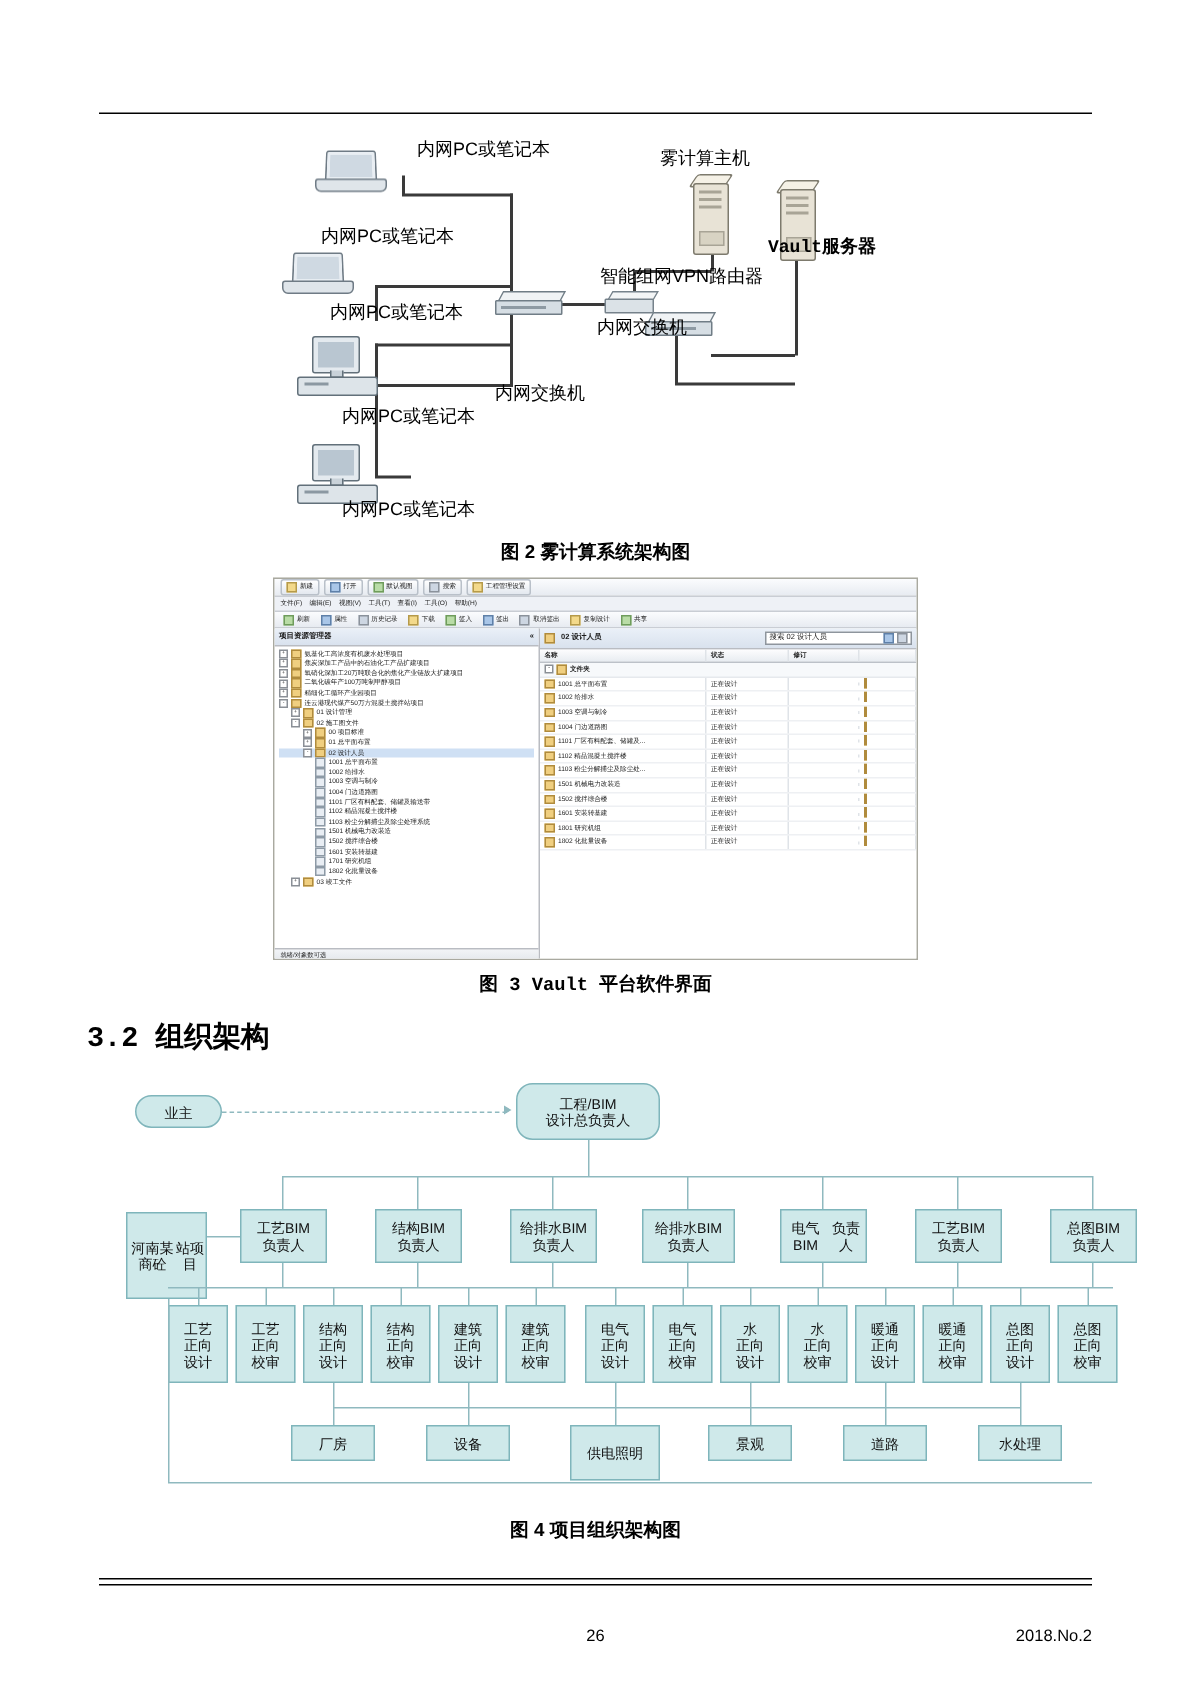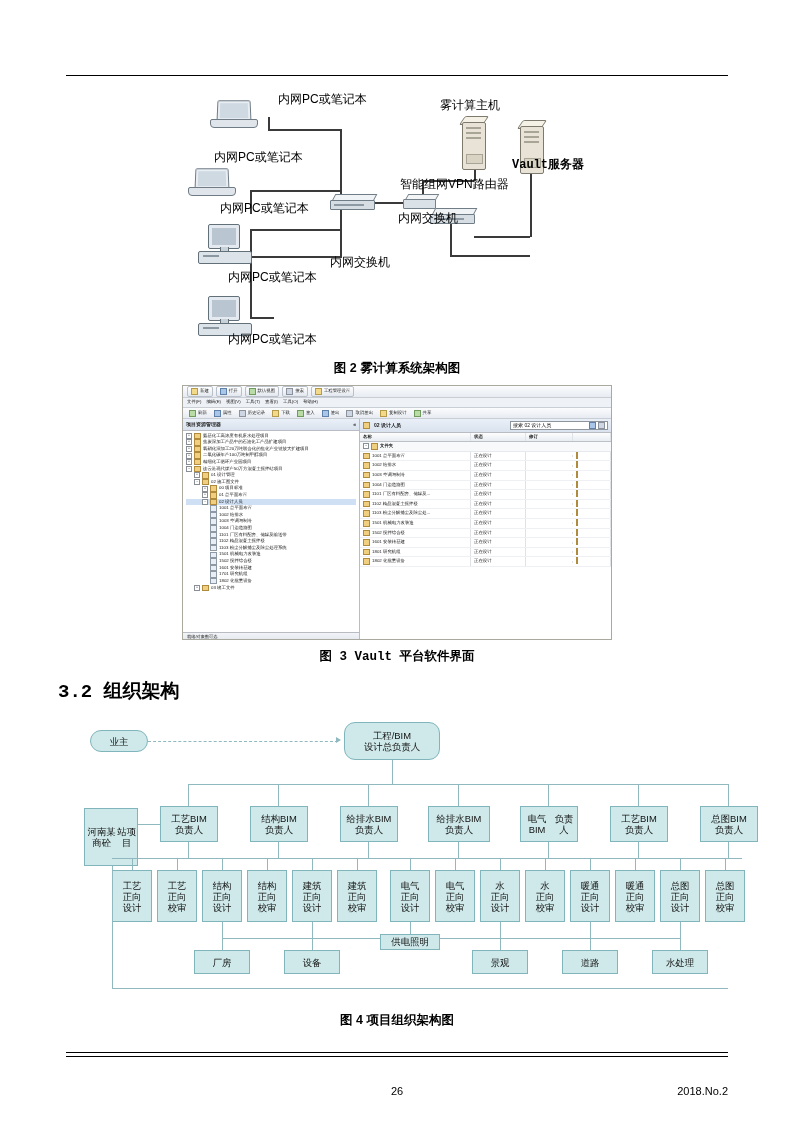--- a/index.html
+++ b/index.html
@@ -763,21 +763,21 @@
     <div class="ln h" style="left:152px;top:226px;width:458px;"></div>
     <div class="ln v" style="left:152px;top:226px;height:12px;"></div>
     <div class="ln v" style="left:242px;top:226px;height:12px;"></div>
     <div class="ln v" style="left:340px;top:226px;height:12px;"></div>
     <div class="ln v" style="left:430px;top:226px;height:12px;"></div>
     <div class="ln v" style="left:520px;top:226px;height:12px;"></div>
     <div class="ln v" style="left:610px;top:226px;height:12px;"></div>
 
     <div class="node" style="left:124px;top:238px;width:56px;height:24px;">厂房</div>
     <div class="node" style="left:214px;top:238px;width:56px;height:24px;">设备</div>
-    <div class="node" style="left:310px;top:222px;width:60px;height:16px;font-family:Liberation Mono, monospace;">供电照明</div>
+    <div class="node" style="left:310px;top:238px;width:60px;height:37px;">供电照明</div>
     <div class="node" style="left:402px;top:238px;width:56px;height:24px;">景观</div>
     <div class="node" style="left:492px;top:238px;width:56px;height:24px;">道路</div>
     <div class="node" style="left:582px;top:238px;width:56px;height:24px;">水处理</div>
 
     <div class="ln h" style="left:42px;top:276px;width:616px;"></div>
     <div class="ln v" style="left:42px;top:154px;height:122px;"></div>
   </div>
 
   <div class="caption" style="top:1012px;">图 4 项目组织架构图</div>
 

